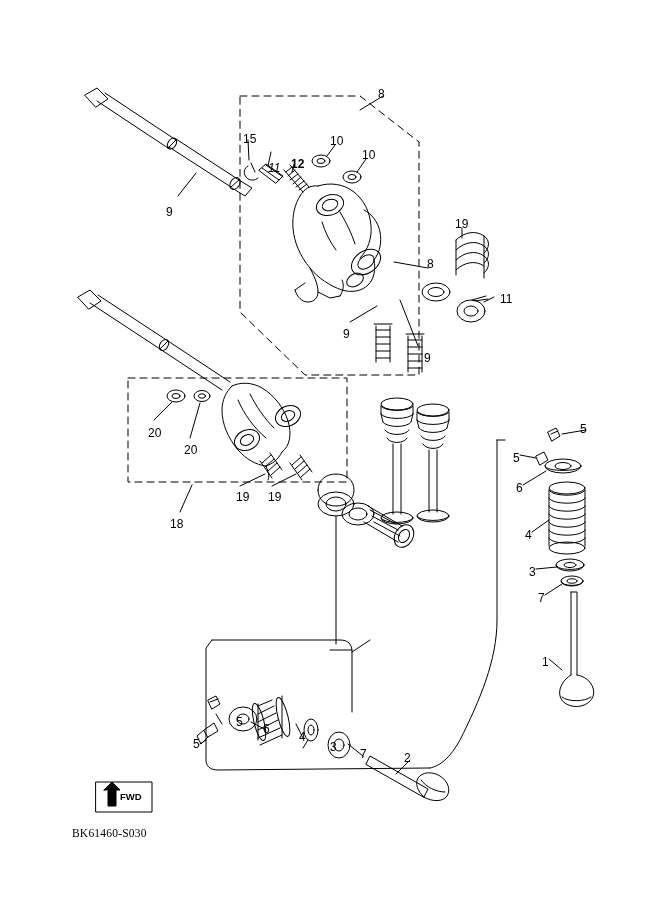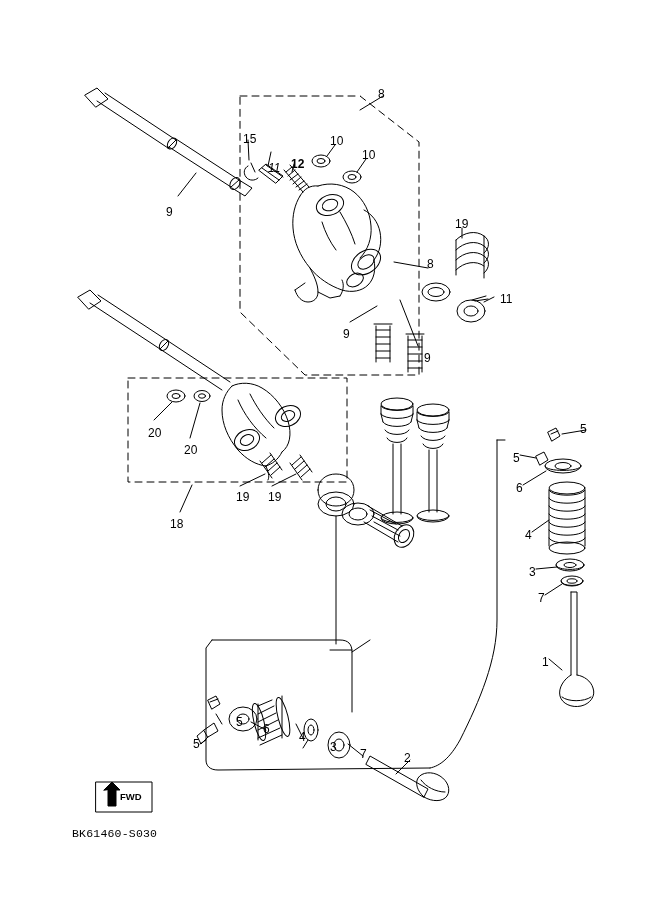--- a/index.html
+++ b/index.html
@@ -27,21 +27,21 @@
   .callout {
     position: absolute;
     font-family: "Liberation Sans", sans-serif;
     font-size: 12px;
     color: #000000;
     line-height: 12px;
     white-space: nowrap;
   }
   .partcode {
     position: absolute;
-    font-family: Liberation Mono, monospace;
+    font-family: Liberation Serif, serif;
     font-size: 11.5px;
     color: #000000;
     letter-spacing: 0.2px;
     white-space: nowrap;
   }
   .fwd-label {
     position: absolute;
     font-family: "Liberation Sans", sans-serif;
     font-size: 9.5px;
     font-weight: bold;

